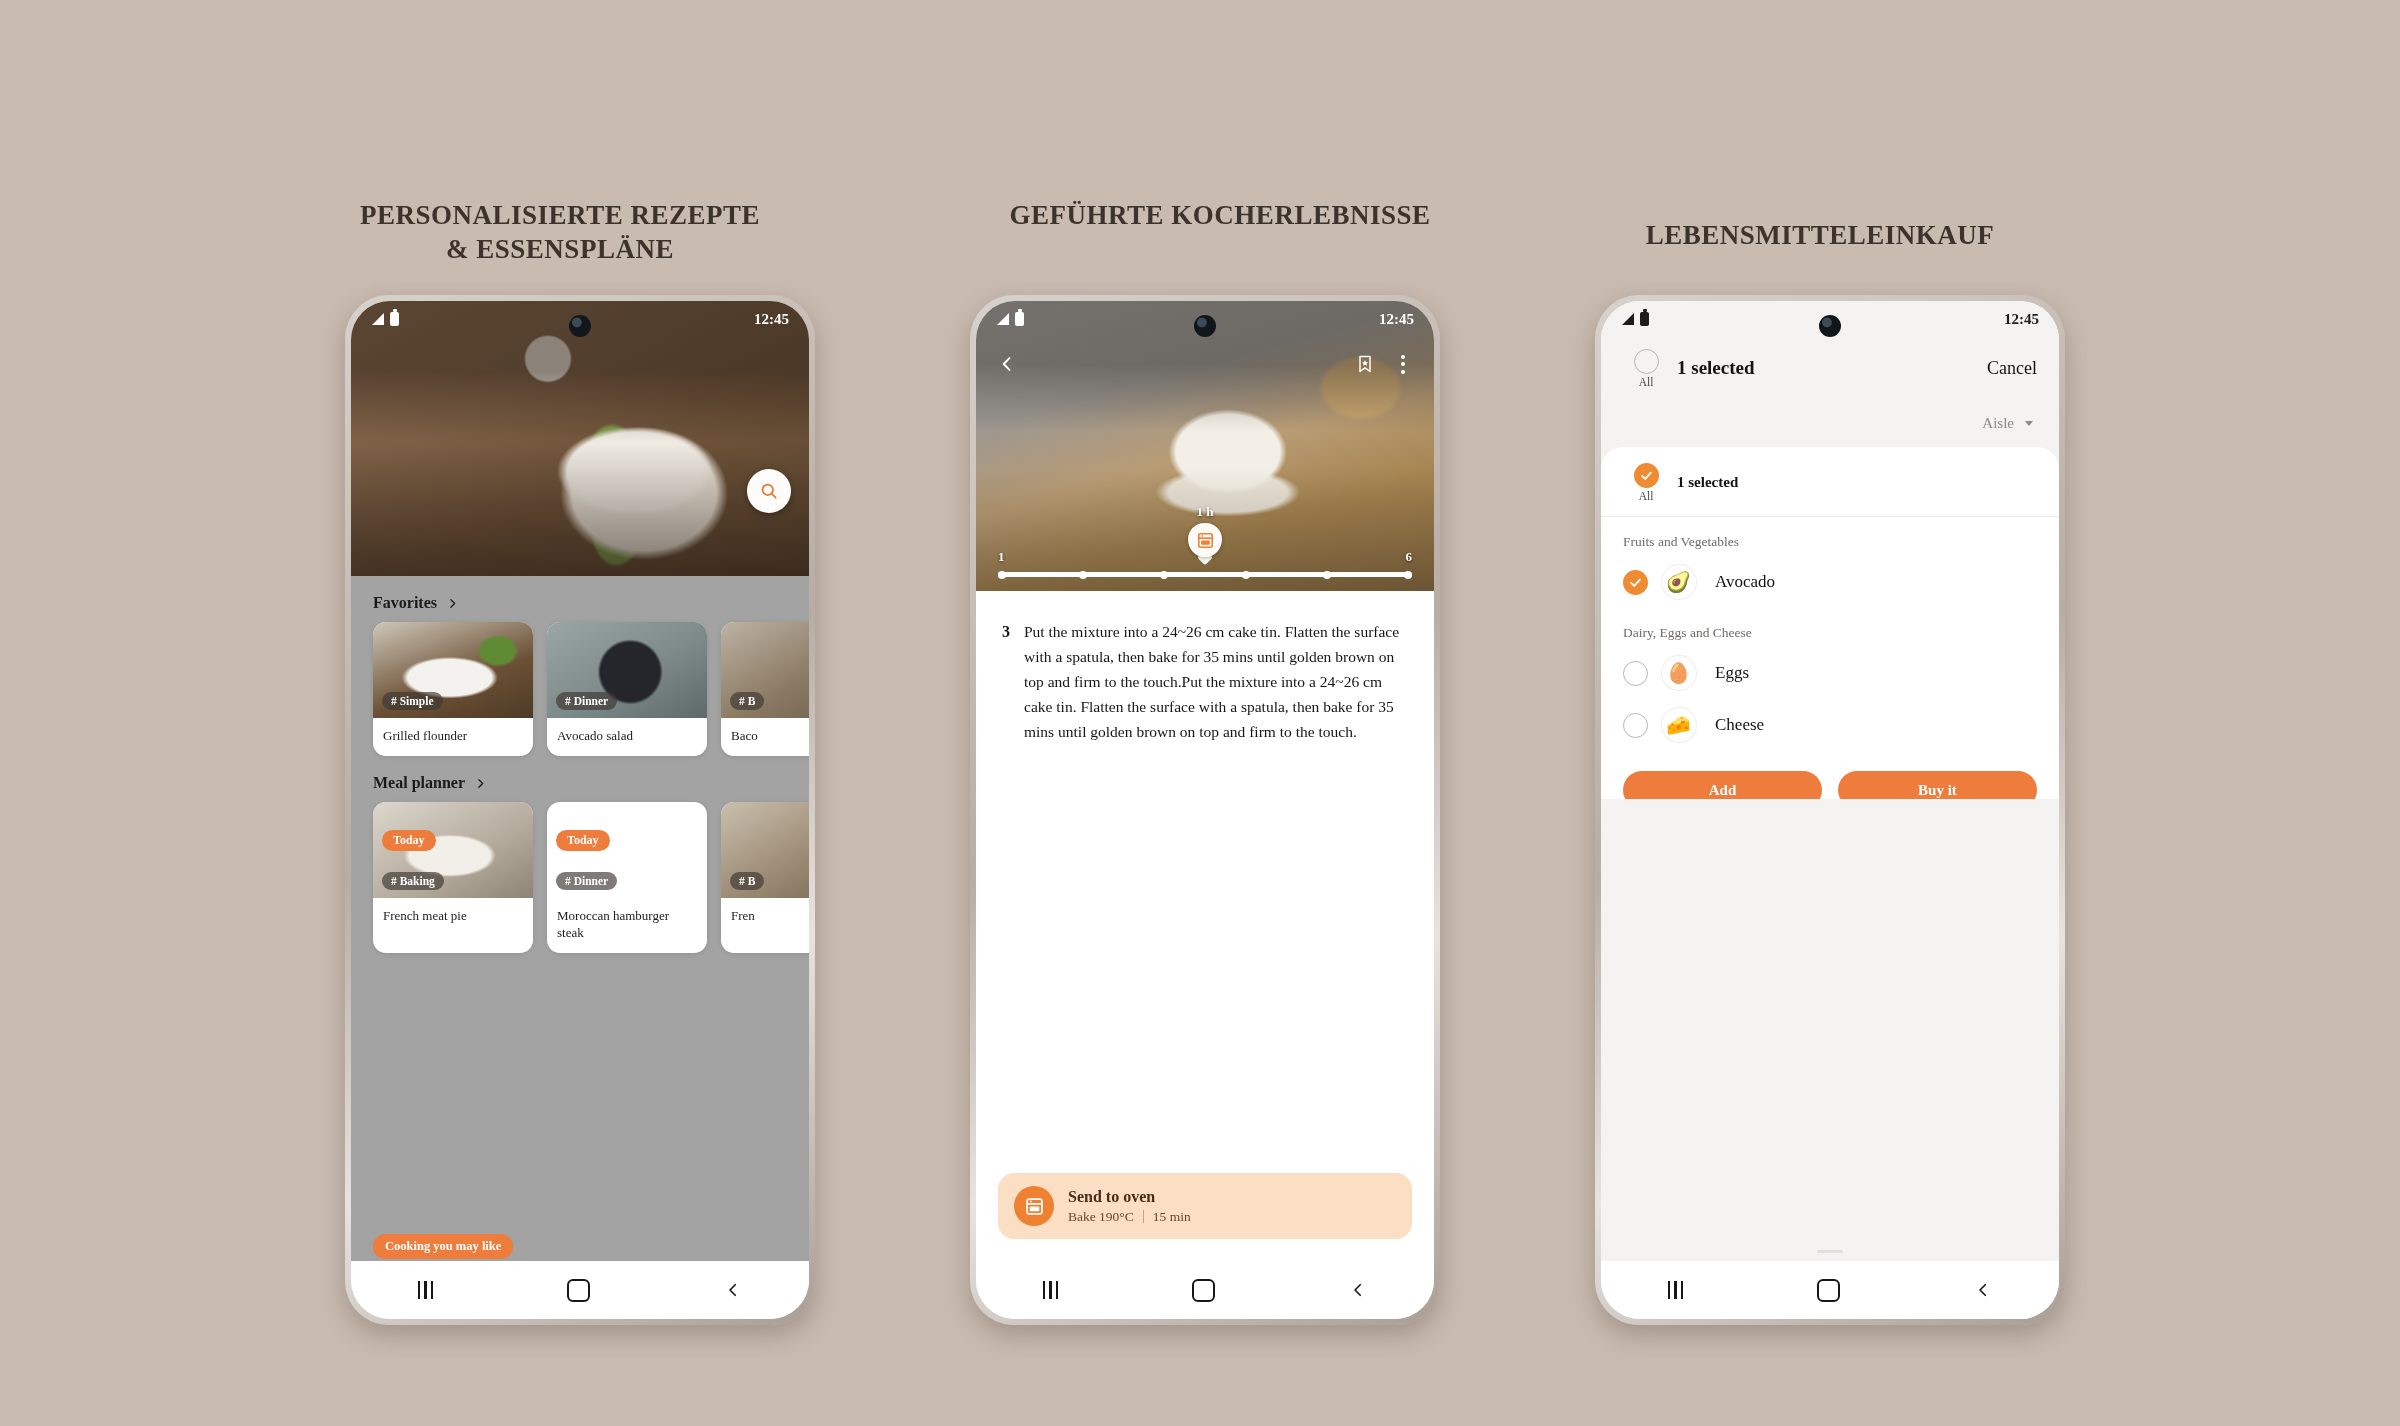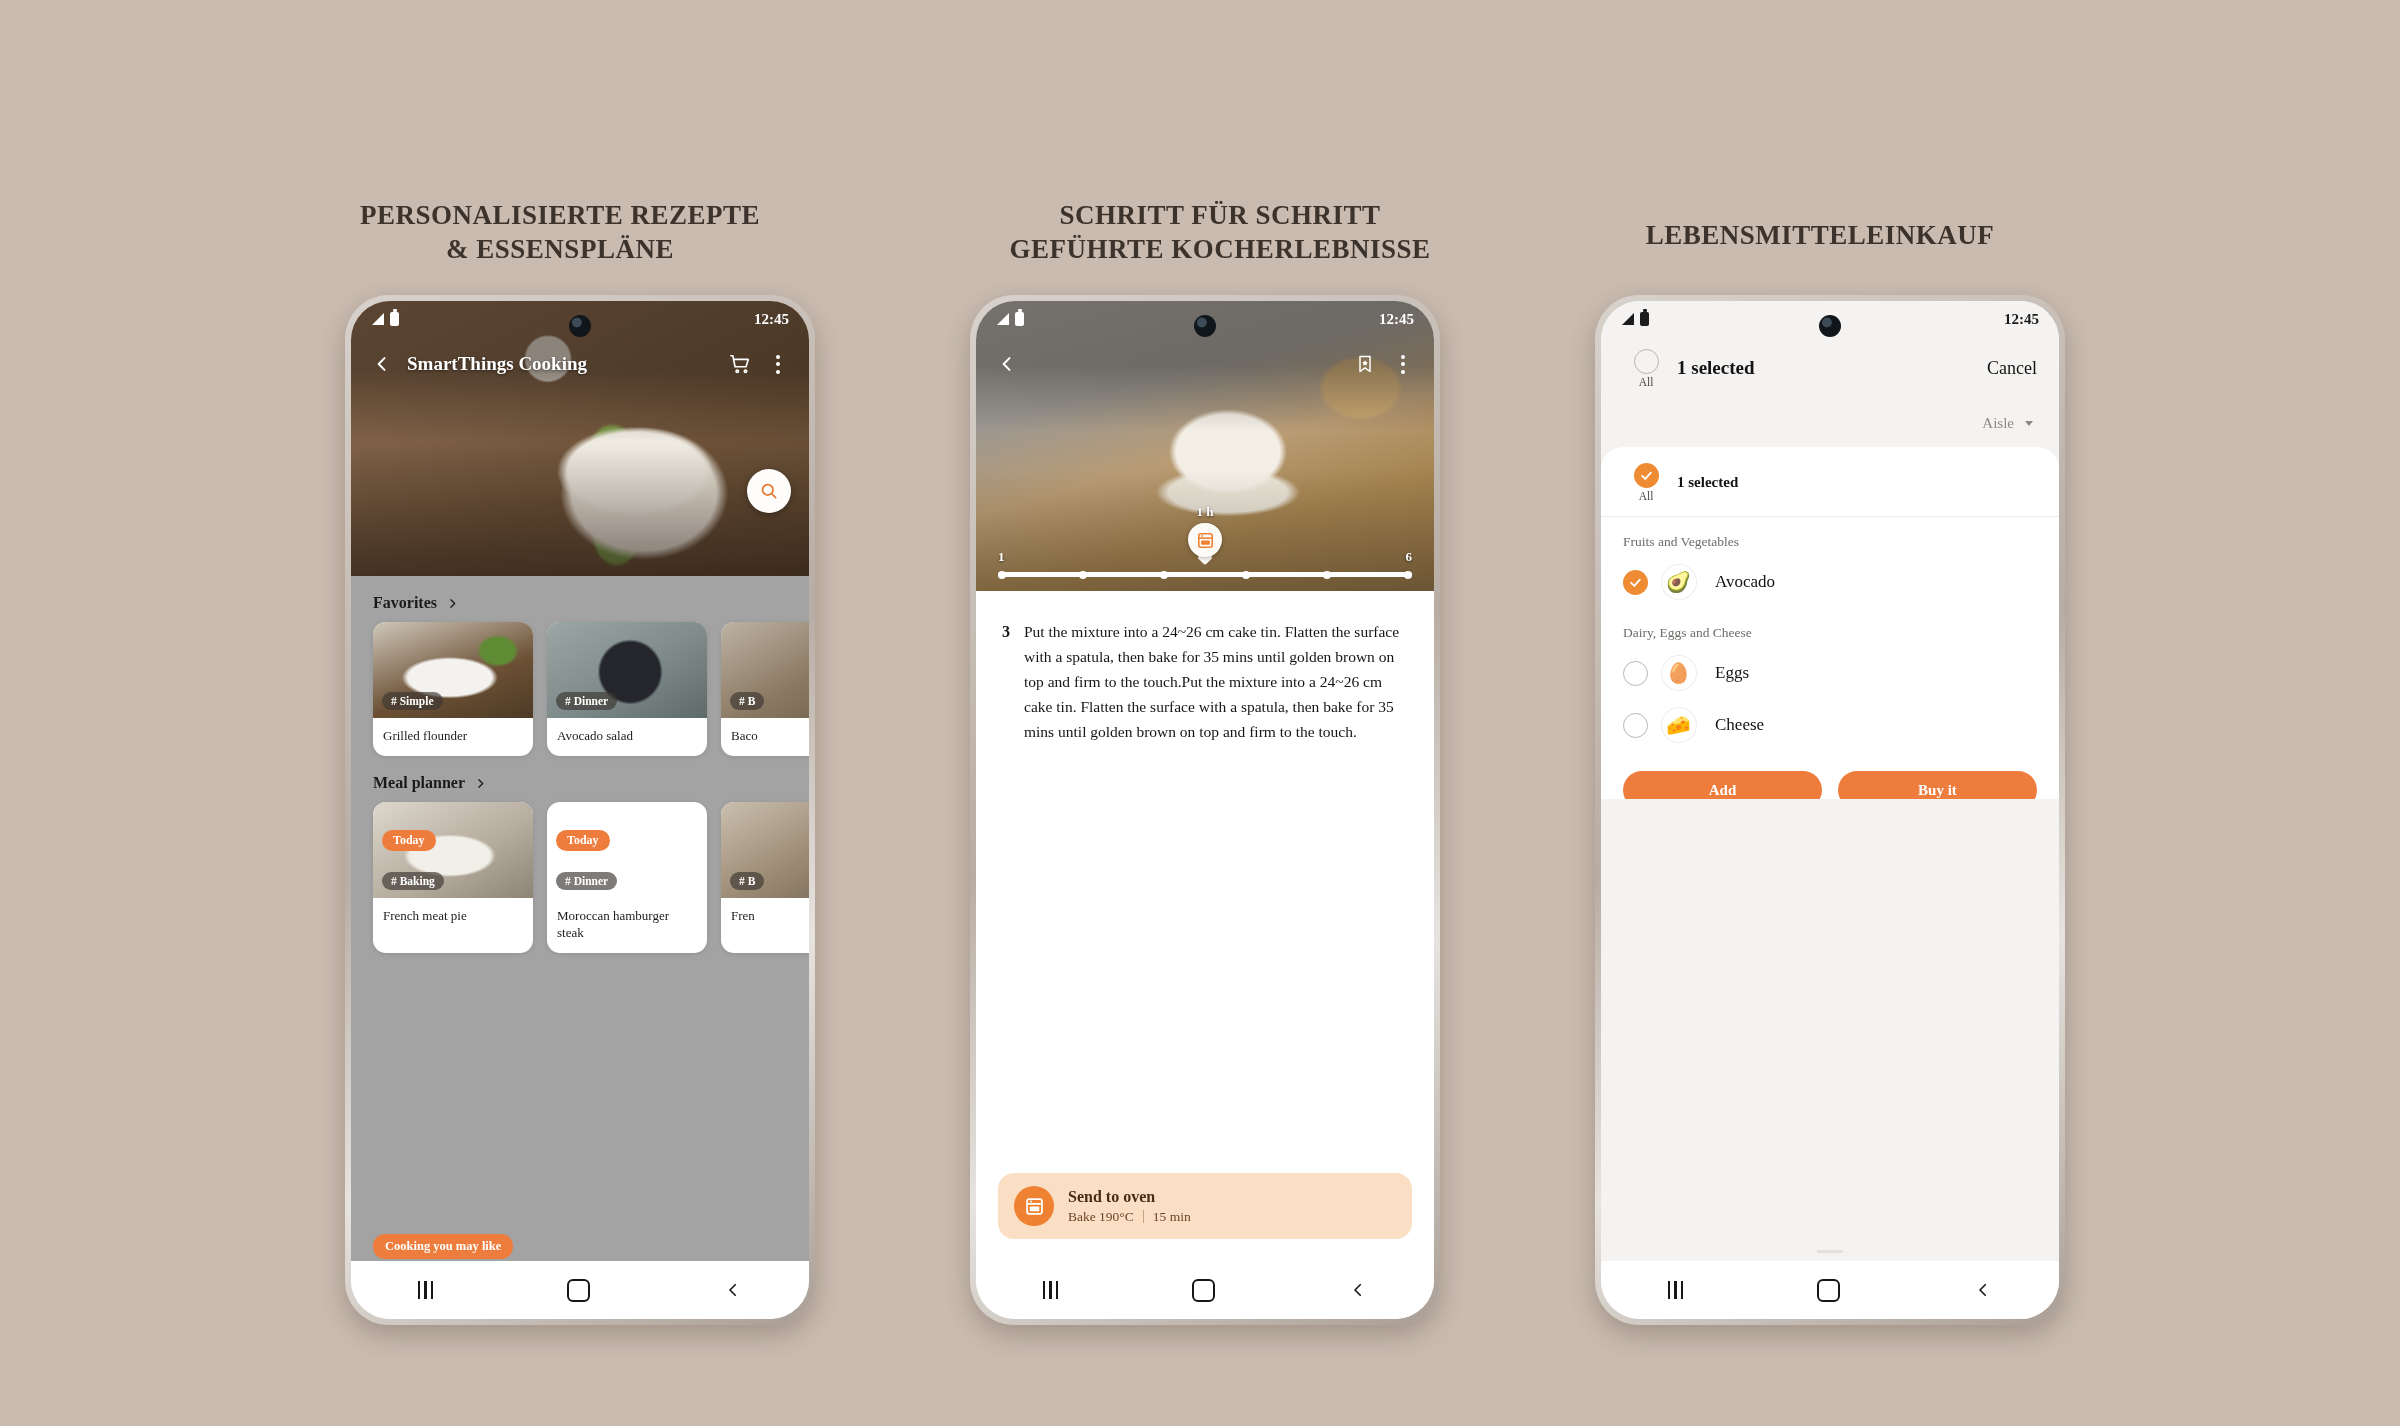--- a/index.html
+++ b/index.html
@@ -302,21 +302,20 @@
 </head>
 <body>
 
 <div class="stage">
 
   <div class="heading" id="head-1">
     <div>PERSONALISIERTE REZEPTE</div>
     <div>&amp; ESSENSPLÄNE</div>
   </div>
   <div class="heading" id="head-2">
-    <div>SCHRITT FÜR SCHRITT</div>
     <div>GEFÜHRTE KOCHERLEBNISSE</div>
   </div>
   <div class="heading" id="head-3">
     <div>LEBENSMITTELEINKAUF</div>
   </div>
 
   <div class="phone" id="phone-1">
     <div class="phone-inner">
 
       <div class="hero">
@@ -327,42 +326,20 @@
       <div class="statusbar sb-light">
         <div class="sb-left">
           <svg class="sig" viewBox="0 0 14 12">
               <path d="M13 0 L13 12 L1 12 Z"></path>
             </svg>
           <span class="batt"></span>
         </div>
         <div>12:45</div>
       </div>
 
-      <div class="topbar">
-        <div class="ic-btn">
-          <svg width="20" height="20" viewBox="0 0 24 24" fill="none" stroke="#fff" stroke-width="2.4" stroke-linecap="round" stroke-linejoin="round">
-              <polyline points="15 5 8 12 15 19"></polyline>
-            </svg>
-        </div>
-        <div class="topbar-title">SmartThings Cooking</div>
-        <div class="ic-btn">
-          <svg width="22" height="22" viewBox="0 0 24 24" fill="none" stroke="#fff" stroke-width="1.8" stroke-linecap="round" stroke-linejoin="round">
-              <circle cx="9" cy="20" r="1.3"></circle>
-              <circle cx="18" cy="20" r="1.3"></circle>
-              <path d="M2 3h2.2l2.4 12h12l2.4-8H6"></path>
-            </svg>
-        </div>
-        <div class="ic-btn">
-          <span class="kebab">
-              <i></i>
-              <i></i>
-              <i></i>
-            </span>
-        </div>
-      </div>
 
       <div class="search-fab">
         <svg width="20" height="20" viewBox="0 0 24 24" fill="none" stroke="#e8762f" stroke-width="2.1" stroke-linecap="round">
             <circle cx="10.5" cy="10.5" r="6.3"></circle>
             <line x1="15.3" y1="15.3" x2="20" y2="20"></line>
           </svg>
       </div>
 
       <div class="hero-bottom">
         <span class="badge-recipe">Cooking you may like</span>

